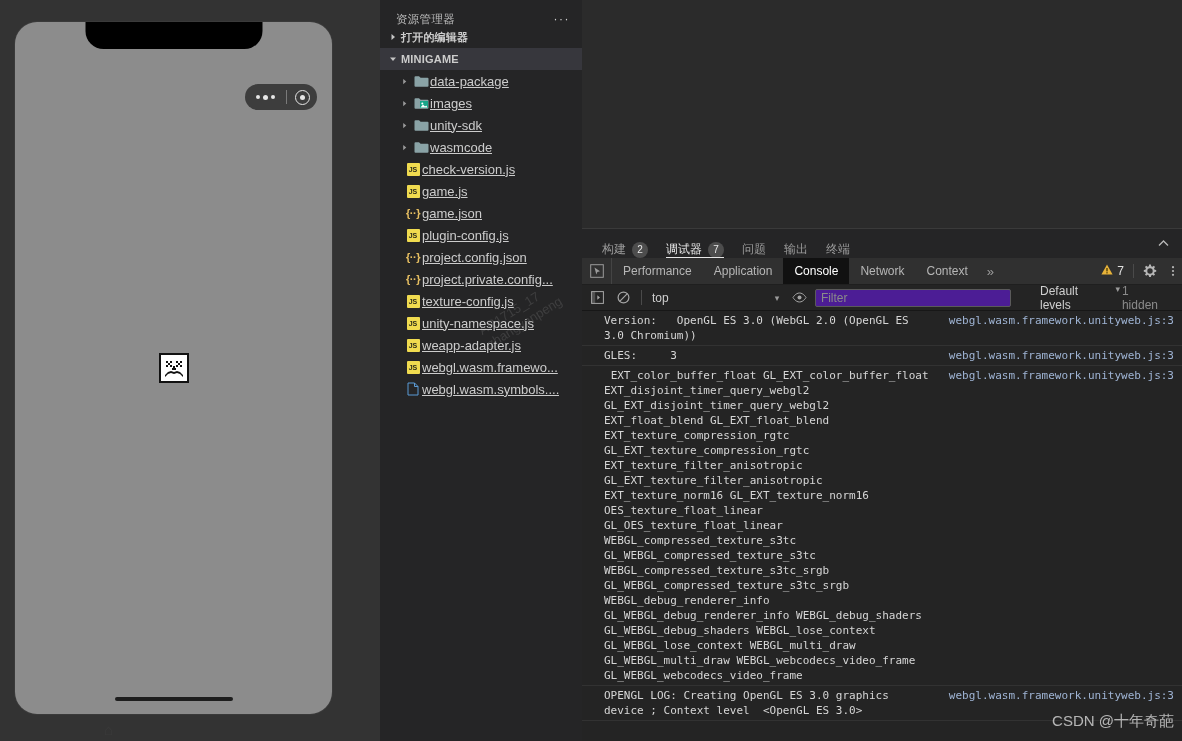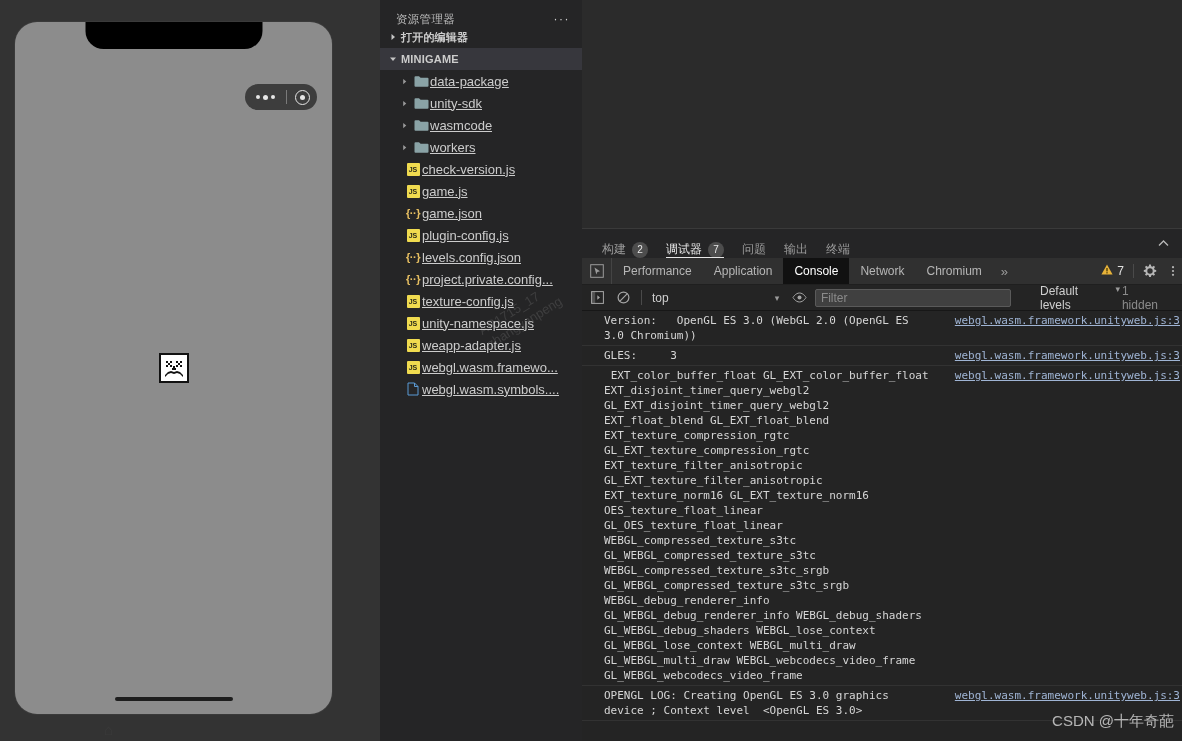--- a/index.html
+++ b/index.html
@@ -226,21 +226,21 @@
   }
   .fb-ico { width:24px; display:flex; align-items:center; justify-content:center; color:#a6a6a6; }
   .fb-divider { width:1px; height:15px; background:#4a4a4a; margin:0 4px; }
   .fb-ctx {
     width:140px; display:flex; align-items:center; justify-content:space-between;
     color:#cfcfcf; padding:0 6px 0 4px;
   }
   .fb-ctx .caret { color:#9a9a9a; font-size:9px; }
   .fb-filter {
     width:200px; height:18px;
-    background:#404040;
+    background:#4c1d95;
     border:1px solid #5a5a5a;
     border-radius:2px;
     color:#8a8a8a;
     font-size:12px;
     display:flex; align-items:center;
     padding:0 5px;
     margin-left:2px;
   }
   .fb-levels {
     display:flex; gap:5px;
@@ -261,22 +261,22 @@
   .msg {
     display:flex; align-items:flex-start;
     border-bottom:1px solid #323232;
     padding:2px 0 2px 0;
     min-height:19px;
     position:relative;
   }
   .msg .gut { width:22px; flex:0 0 22px; display:flex; align-items:flex-start; justify-content:center; padding-top:1px; }
   .msg .body { flex:1 1 auto; color:#d6d6d6; white-space:pre-wrap; word-break:break-word; padding-right:6px; line-height:15px; }
   .msg .src {
-    flex:0 0 auto; color:#9fb4d4; text-decoration:underline;
-    padding-right:2px; padding-left:6px; line-height:15px; white-space:nowrap;margin-left:8px;
+    flex:0 0 auto; color:#9fb4d4; 
+    padding-right:8px; padding-left:6px; line-height:15px; white-space:nowrap;margin-left:8px;
   }
 
   
   .watermark {
     position:absolute; right:8px; bottom:10px;
     color:rgba(235,235,235,.72);
     font-size:15px;
     font-family:"Liberation Sans", sans-serif;
     z-index:60; pointer-events:none;
   }
@@ -368,62 +368,65 @@
           </svg>
       </span>
       <span class="ficon folder">
         <svg width="15" height="13" viewBox="0 0 15 13">
             <path d="M0.5 2.2 a1 1 0 0 1 1-1 H5 L6.6 2.8 H13.5 a1 1 0 0 1 1 1 V10.8 a1 1 0 0 1-1 1 H1.5 a1 1 0 0 1-1-1 Z" fill="#8aa3a6"></path>
           </svg>
       </span>
       <span class="lbl">data-package</span>
     </div>
 
-
     <div class="tree-row indent-16">
       <span class="tw">
         <svg width="7" height="7" viewBox="0 0 8 8">
             <path d="M2.5 1 L6 4 L2.5 7 Z" fill="#9a9a9a"></path>
           </svg>
       </span>
       <span class="ficon folder">
         <svg width="15" height="13" viewBox="0 0 15 13">
-            <path d="M0.5 2.2 a1 1 0 0 1 1-1 H5 L6.6 2.8 H13.5 a1 1 0 0 1 1 1 V10.8 a1 1 0 0 1-1 1 H1.5 a1 1 0 0 1-1-1 Z" fill="#8aa3a6"></path>
-          </svg>
-      </span>
-      <span class="lbl">unity-sdk</span>
+          <path d="M0.5 2.2 a1 1 0 0 1 1-1 H5 L6.6 2.8 H13.5 a1 1 0 0 1 1 1 V10.8 a1 1 0 0 1-1 1 H1.5 a1 1 0 0 1-1-1 Z" fill="#8aa3a6"></path>
+          <rect x="6" y="4" width="8" height="7" fill="#17a589"></rect>
+          <circle cx="8.3" cy="6.4" r="1" fill="#ffffff"></circle>
+          <path d="M6.4 10.6 L9 7.6 L11 9.6 L12.3 8.4 L13.6 10.6 Z" fill="#ffffff"></path>
+        </svg>
+      </span>
+      <span class="lbl">images</span>
     </div>
 
     <div class="tree-row indent-16">
       <span class="tw">
         <svg width="7" height="7" viewBox="0 0 8 8">
             <path d="M2.5 1 L6 4 L2.5 7 Z" fill="#9a9a9a"></path>
           </svg>
       </span>
       <span class="ficon folder">
         <svg width="15" height="13" viewBox="0 0 15 13">
             <path d="M0.5 2.2 a1 1 0 0 1 1-1 H5 L6.6 2.8 H13.5 a1 1 0 0 1 1 1 V10.8 a1 1 0 0 1-1 1 H1.5 a1 1 0 0 1-1-1 Z" fill="#8aa3a6"></path>
           </svg>
       </span>
-      <span class="lbl">wasmcode</span>
+      <span class="lbl">unity-sdk</span>
     </div>
 
     <div class="tree-row indent-16">
       <span class="tw">
         <svg width="7" height="7" viewBox="0 0 8 8">
             <path d="M2.5 1 L6 4 L2.5 7 Z" fill="#9a9a9a"></path>
           </svg>
       </span>
       <span class="ficon folder">
         <svg width="15" height="13" viewBox="0 0 15 13">
             <path d="M0.5 2.2 a1 1 0 0 1 1-1 H5 L6.6 2.8 H13.5 a1 1 0 0 1 1 1 V10.8 a1 1 0 0 1-1 1 H1.5 a1 1 0 0 1-1-1 Z" fill="#8aa3a6"></path>
           </svg>
       </span>
-      <span class="lbl">workers</span>
-    </div>
+      <span class="lbl">wasmcode</span>
+    </div>
+
 
     <div class="tree-row indent-24">
       <span class="ficon">
           <span class="ic-js">JS</span>
         </span>
       <span class="lbl">check-version.js</span>
     </div>
     <div class="tree-row indent-24">
       <span class="ficon">
           <span class="ic-js">JS</span>
@@ -439,21 +442,21 @@
     <div class="tree-row indent-24">
       <span class="ficon">
           <span class="ic-js">JS</span>
         </span>
       <span class="lbl">plugin-config.js</span>
     </div>
     <div class="tree-row indent-24">
       <span class="ficon">
           <span class="ic-json">{··}</span>
         </span>
-      <span class="lbl">levels.config.json</span>
+      <span class="lbl">project.config.json</span>
     </div>
     <div class="tree-row indent-24">
       <span class="ficon">
           <span class="ic-json">{··}</span>
         </span>
       <span class="lbl">project.private.config...</span>
     </div>
     <div class="tree-row indent-24">
       <span class="ficon">
           <span class="ic-js">JS</span>
@@ -536,21 +539,21 @@
           <div class="dt-tab">
               <span>Application</span>
             </div>
           <div class="dt-tab active">
               <span>Console</span>
             </div>
           <div class="dt-tab">
               <span>Network</span>
             </div>
           <div class="dt-tab">
-              <span>Chromium</span>
+              <span>Context</span>
             </div>
           <div class="dt-more">»</div>
           <div class="dt-spacer"></div>
           <div class="dt-warn">
             <span>
               <svg width="12" height="11" viewBox="0 0 12 11">
                   <path d="M6 0.6 L11.6 10.4 H0.4 Z" fill="#e8b339"></path>
                   <rect x="5.4" y="4" width="1.2" height="3.4" fill="#3a2d00"></rect>
                   <rect x="5.4" y="8.2" width="1.2" height="1.2" fill="#3a2d00"></rect>
                 </svg>

